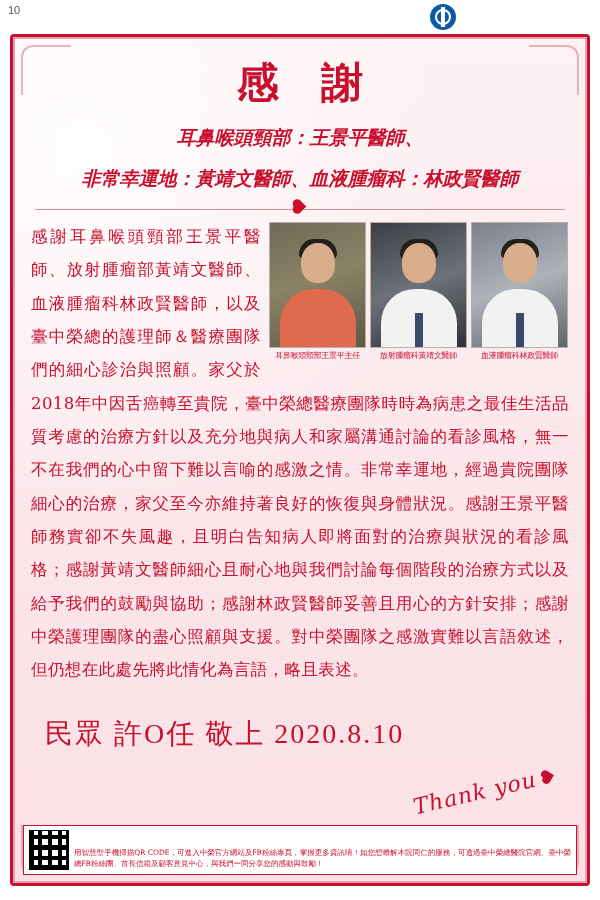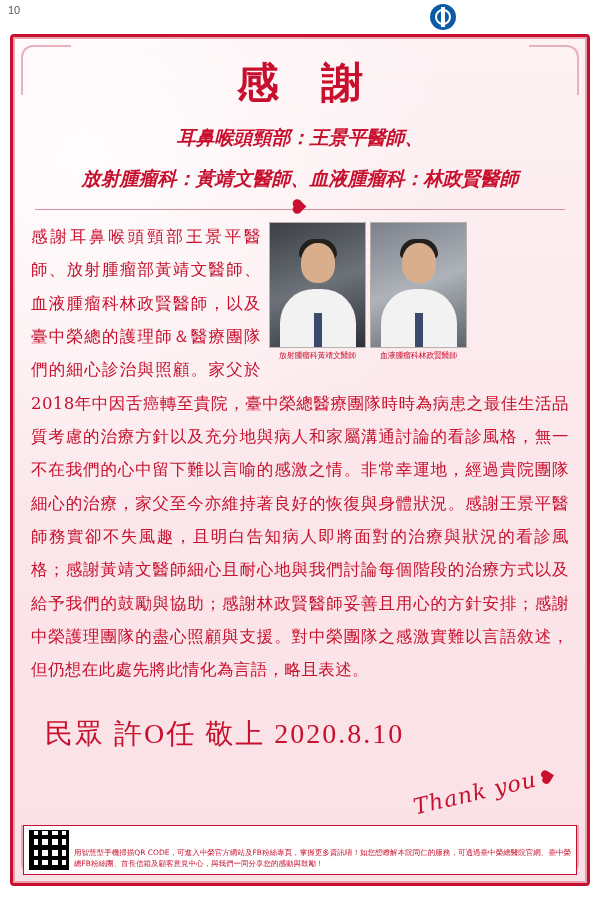--- a/index.html
+++ b/index.html
@@ -344,30 +344,39 @@
     <div class="card-inner">
 
       <div class="corner tl"></div>
       <div class="corner tr"></div>
       <div class="corner bl"></div>
       <div class="corner br"></div>
 
       <div class="title">感 謝</div>
 
       <div class="subtitle">耳鼻喉頭頸部：王景平醫師、</div>
-      <div class="subtitle">放射腫瘤科：黃靖文醫師、血液腫瘤科：林政賢醫師</div>
+      <div class="subtitle">非常幸運地：黃靖文醫師、血液腫瘤科：林政賢醫師</div>
 
       <div class="divider">
         <div class="line"></div>
         <div class="heart"></div>
       </div>
 
       <div class="body-wrap">
 
         <div class="photos">
+          <div class="photo-item">
+            <div class="photo p1">
+              <div class="body-sh"></div>
+              <div class="hair"></div>
+              <div class="head"></div>
+
+            </div>
+            <div class="caption">耳鼻喉頭頸部王景平主任</div>
+          </div>
           <div class="photo-item">
             <div class="photo p2">
               <div class="body-sh"></div>
               <div class="hair"></div>
               <div class="head"></div>
               <div class="tie"></div>
             </div>
             <div class="caption">放射腫瘤科黃靖文醫師</div>
           </div>
           <div class="photo-item">

